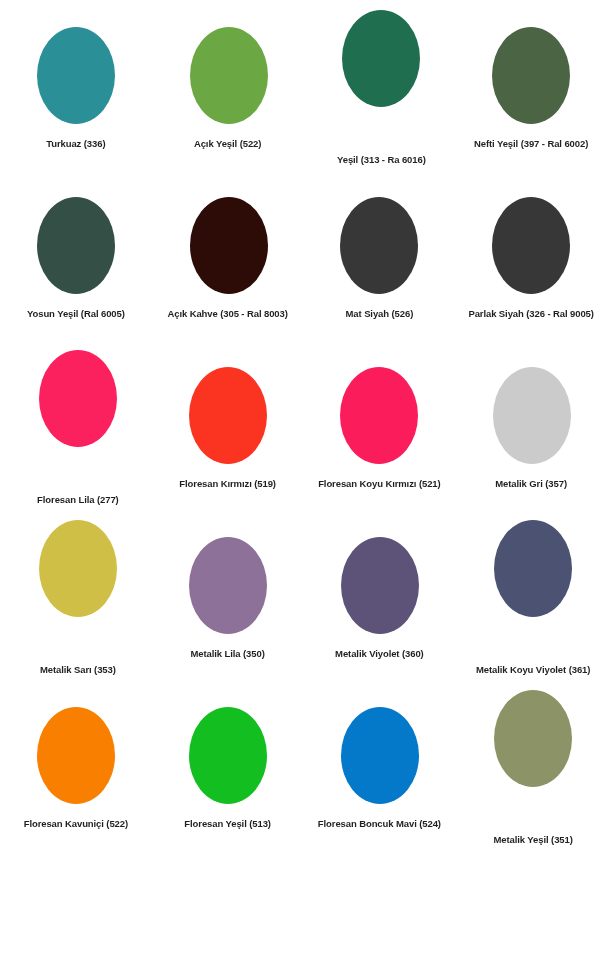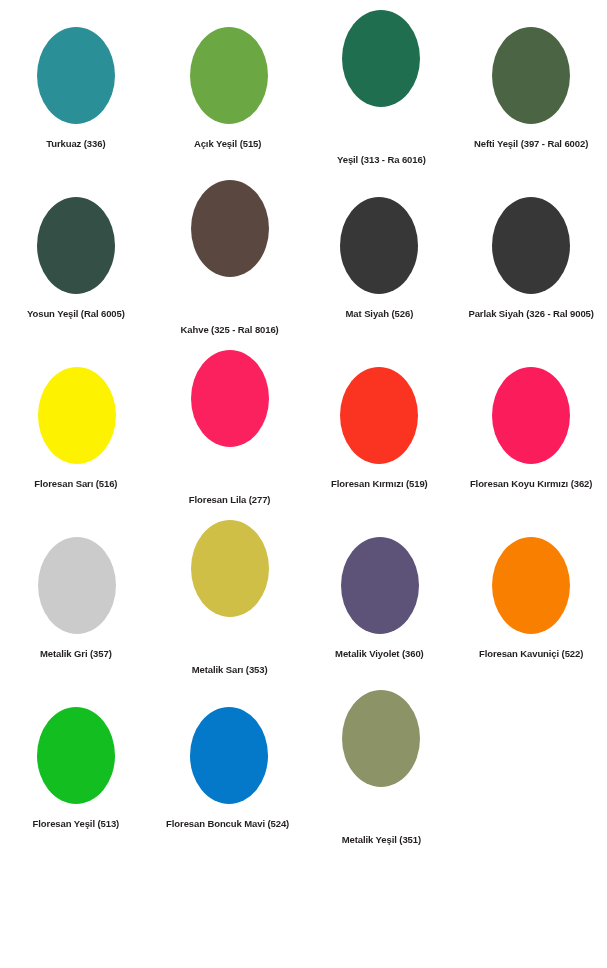--- a/index.html
+++ b/index.html
@@ -64,73 +64,77 @@
 <body style="background: rgb(255, 255, 255);">
 
 <div id="palette">
   <div class="swatch-grid">
       <div class="swatch-cell col-0">
         <div class="swatch-ellipse" style="background-color: rgb(42, 143, 150);"></div>
         <div class="swatch-label">Turkuaz (336)</div>
       </div>
       <div class="swatch-cell col-2">
         <div class="swatch-ellipse" style="background-color: rgb(107, 168, 67);"></div>
-        <div class="swatch-label">Açık Yeşil (515)</div>
+        <div class="swatch-label">Açık Yeşil (522)</div>
       </div>
       <div class="swatch-cell col-3">
         <div class="swatch-ellipse" style="background-color: rgb(31, 110, 79);"></div>
         <div class="swatch-label">Yeşil (313 - Ra 6016)</div>
       </div>
       <div class="swatch-cell col-0">
         <div class="swatch-ellipse" style="background-color: rgb(75, 100, 68);"></div>
         <div class="swatch-label">Nefti Yeşil (397 - Ral 6002)</div>
       </div>
       <div class="swatch-cell col-1">
         <div class="swatch-ellipse" style="background-color: rgb(52, 79, 70);"></div>
         <div class="swatch-label">Yosun Yeşil (Ral 6005)</div>
       </div>
-      <div class="swatch-cell col-3">
-        <div class="swatch-ellipse" style="background-color: rgb(90, 72, 64);"></div>
-        <div class="swatch-label">Kahve (325 - Ral 8016)</div>
+      <div class="swatch-cell col-2">
+        <div class="swatch-ellipse" style="background-color: rgb(45, 11, 6);"></div>
+        <div class="swatch-label">Açık Kahve (305 - Ral 8003)</div>
       </div>
       <div class="swatch-cell col-0">
         <div class="swatch-ellipse" style="background-color: rgb(55, 55, 55);"></div>
         <div class="swatch-label">Mat Siyah (526)</div>
       </div>
       <div class="swatch-cell col-1">
         <div class="swatch-ellipse" style="background-color: rgb(55, 55, 55);"></div>
         <div class="swatch-label">Parlak Siyah (326 - Ral 9005)</div>
-      </div>
-      <div class="swatch-cell col-2">
-        <div class="swatch-ellipse" style="background-color: rgb(253, 242, 0);"></div>
-        <div class="swatch-label">Floresan Sarı (516)</div>
       </div>
       <div class="swatch-cell col-3">
         <div class="swatch-ellipse" style="background-color: rgb(250, 33, 94);"></div>
         <div class="swatch-label">Floresan Lila (277)</div>
       </div>
       <div class="swatch-cell col-0">
         <div class="swatch-ellipse" style="background-color: rgb(251, 52, 34);"></div>
         <div class="swatch-label">Floresan Kırmızı (519)</div>
       </div>
       <div class="swatch-cell col-1">
         <div class="swatch-ellipse" style="background-color: rgb(251, 28, 92);"></div>
-        <div class="swatch-label">Floresan Koyu Kırmızı (362)</div>
+        <div class="swatch-label">Floresan Koyu Kırmızı (521)</div>
       </div>
       <div class="swatch-cell col-2">
         <div class="swatch-ellipse" style="background-color: rgb(203, 203, 203);"></div>
         <div class="swatch-label">Metalik Gri (357)</div>
       </div>
       <div class="swatch-cell col-3">
         <div class="swatch-ellipse" style="background-color: rgb(207, 191, 70);"></div>
         <div class="swatch-label">Metalik Sarı (353)</div>
       </div>
+      <div class="swatch-cell col-1">
+        <div class="swatch-ellipse" style="background-color: rgb(141, 113, 152);"></div>
+        <div class="swatch-label">Metalik Lila (350)</div>
+      </div>
       <div class="swatch-cell col-2">
         <div class="swatch-ellipse" style="background-color: rgb(93, 82, 119);"></div>
         <div class="swatch-label">Metalik Viyolet (360)</div>
+      </div>
+      <div class="swatch-cell col-3">
+        <div class="swatch-ellipse" style="background-color: rgb(75, 82, 114);"></div>
+        <div class="swatch-label">Metalik Koyu Viyolet (361)</div>
       </div>
       <div class="swatch-cell col-0">
         <div class="swatch-ellipse" style="background-color: rgb(249, 127, 0);"></div>
         <div class="swatch-label">Floresan Kavuniçi (522)</div>
       </div>
       <div class="swatch-cell col-1">
         <div class="swatch-ellipse" style="background-color: rgb(19, 191, 32);"></div>
         <div class="swatch-label">Floresan Yeşil (513)</div>
       </div>
       <div class="swatch-cell col-2">

